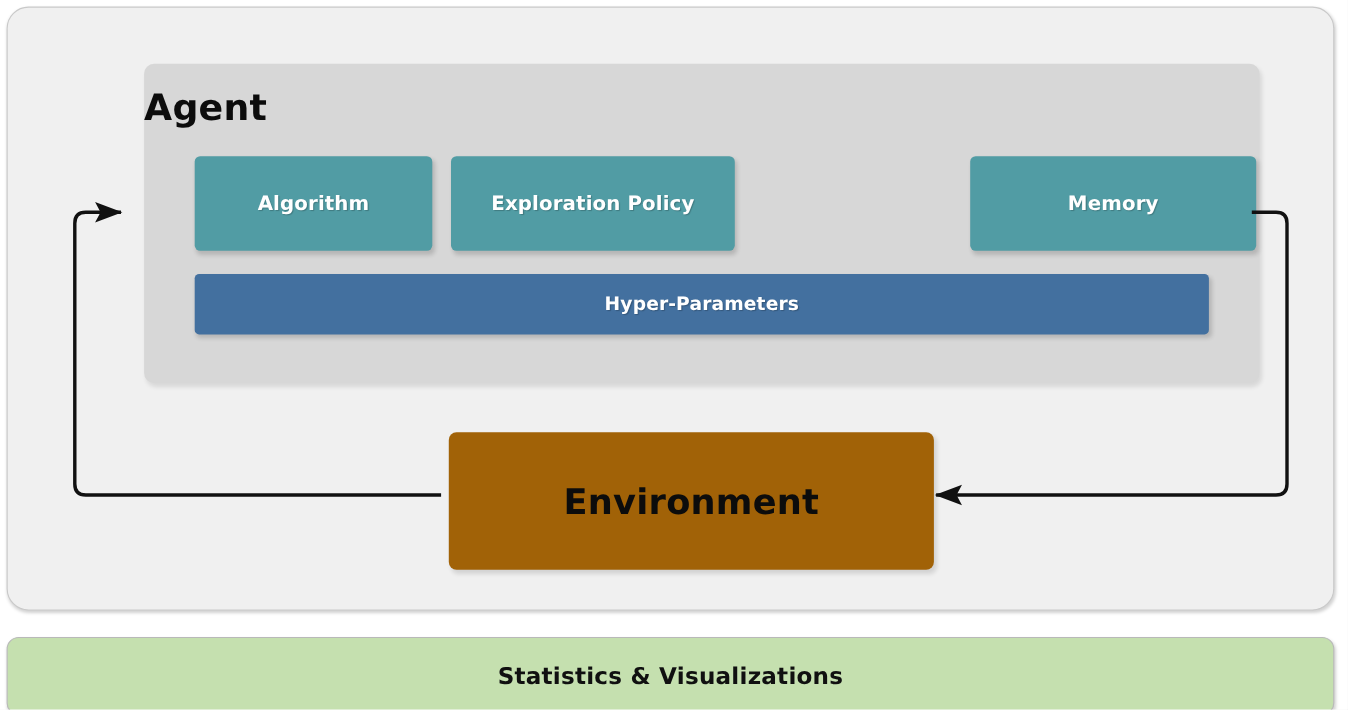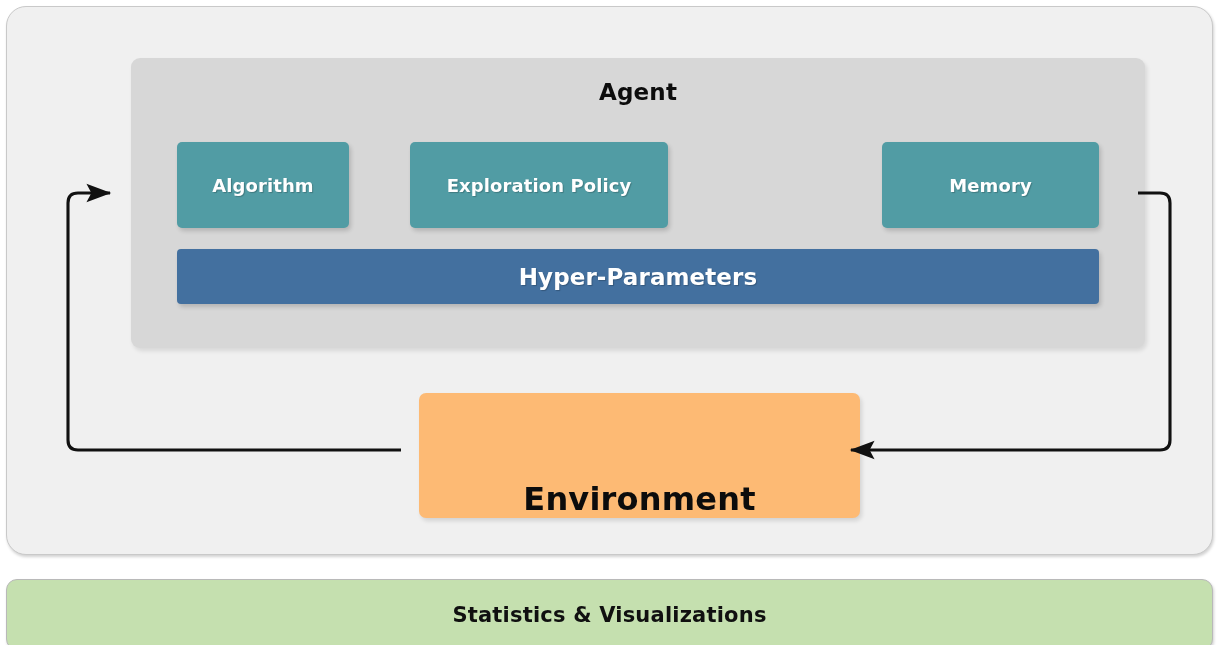--- a/index.html
+++ b/index.html
@@ -47,22 +47,21 @@
     background: #d7d7d7;
     border-radius: 9px;
     box-sizing: border-box;
     box-shadow: 2px 3px 4px rgba(0,0,0,0.10);
   }
   .agent-title {
     position: absolute;
     left: 0;
     top: 23px;
     width: 100%;
-    text-align: center;
-    font-size: 23px;
+    font-size: 33px;
     font-weight: 700;
     color: #0c0c0c;
     letter-spacing: 0.2px;
     line-height: 1;
   }
 
   
   .component-row {
     position: absolute;
     left: 46px;
@@ -83,63 +82,62 @@
     justify-content: center;
   }
   .component-box .label {
     color: #ffffff;
     font-size: 18px;
     font-weight: 700;
     letter-spacing: 0.1px;
     text-align: center;
     text-shadow: 1px 1px 1px rgba(0,0,0,0.22);
   }
-  .cbox-0 { left: 0px;   width: 172px; }
+  .cbox-0 { left: 0px;   width: 216px; }
   .cbox-1 { left: 233px; width: 258px; }
   .cbox-2 { left: 472px; width: 216px; }
-  .cbox-3 { left: 705px; width: 217px; }
+  .cbox-3 { left: 705px; width: 260px; }
 
   
   .hyperparams-bar {
     position: absolute;
     left: 46px;
     top: 191px;
     width: 922px;
     height: 55px;
     background: #43709f;
     border-radius: 4px;
     box-sizing: border-box;
     box-shadow: 2px 3px 4px rgba(0,0,0,0.16);
     display: flex;
     align-items: center;
     justify-content: center;
   }
   .hyperparams-bar .label {
     color: #ffffff;
-    font-size: 23px;
+    font-size: 17px;
     font-weight: 700;
     letter-spacing: 0.1px;
     text-shadow: 1px 1px 1px rgba(0,0,0,0.22);
   }
 
   
   .environment-box {
     position: absolute;
     left: 401px;
     top: 386px;
     width: 441px;
     height: 125px;
-    background: #fdba74;
+    background: #a16207;
     border-radius: 7px;
     box-sizing: border-box;
     box-shadow: 2px 3px 4px rgba(0,0,0,0.12);
     display: flex;
-    align-items: flex-end;
-    justify-content: center;
-    margin-left: 11px;
+    align-items: center;
+    justify-content: center;
   }
   .environment-box .label {
     color: #0c0c0c;
     font-size: 32px;
     font-weight: 700;
     letter-spacing: 0.2px;
   }
 
   
   .arrows-layer {

